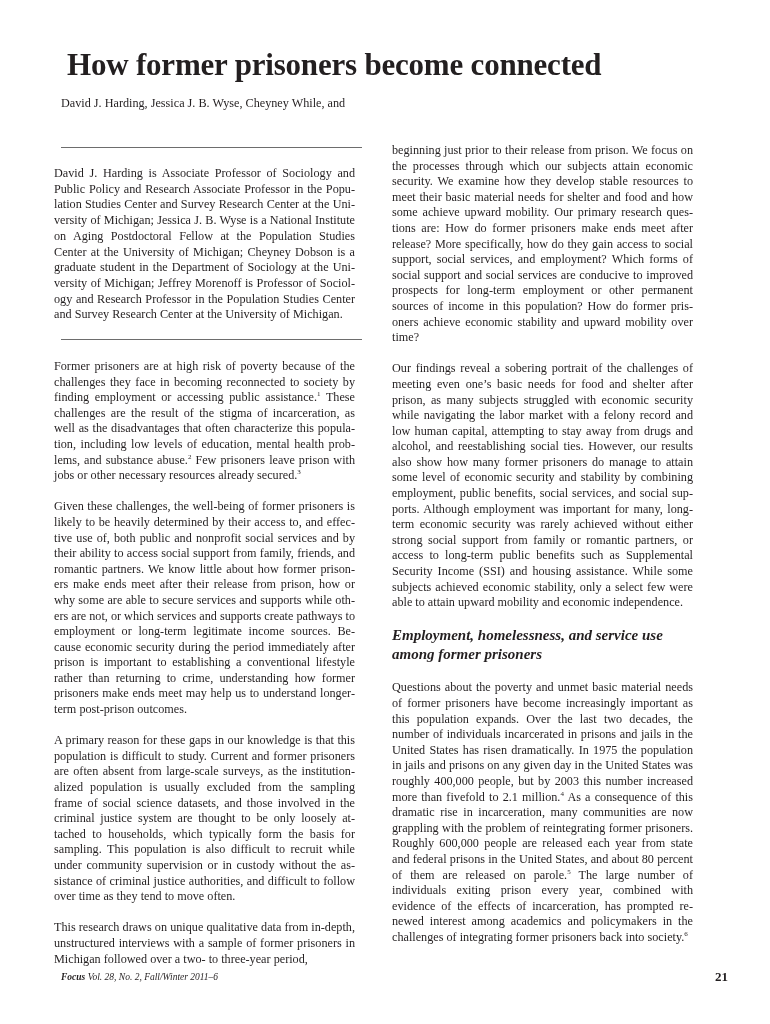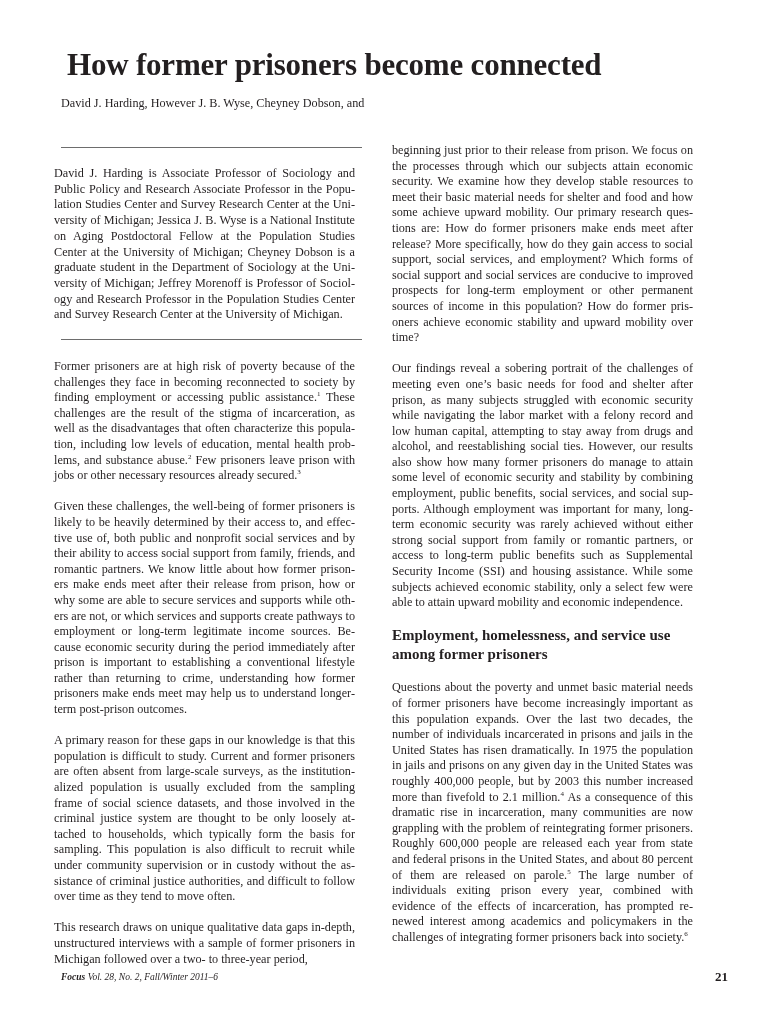--- a/index.html
+++ b/index.html
@@ -22,37 +22,37 @@
   .footer { position: absolute; left: 61px; top: 972px; font-size: 9.5px; font-style: italic; }
   .footer b { font-style: italic; font-weight: bold; text-align: right; }
   .page-num { position: absolute; left: 691px; top: 969px; font-size: 13px; font-weight: bold; margin-left: 24px; }
 </style>
 </head>
 <body>
 
 <h1 class="title">How former prisoners become connected</h1>
 
 <div class="authors">
-  <div>David J. Harding, However J. B. Wyse, Cheyney Dobson, and</div>
+  <div>David J. Harding, Jessica J. B. Wyse, Cheyney While, and</div>
 </div>
 
 <div class="rule" style="top:147px;"></div>
 <div class="col left" style="top:166px; line-height:15.7px;">David J. Harding is Associate Professor of Sociology and Public Policy and Research Associate Professor in the Popu­lation Studies Center and Survey Research Center at the Uni­versity of Michigan; Jessica J. B. Wyse is a National Institute on Aging Postdoctoral Fellow at the Population Studies Center at the University of Michigan; Cheyney Dobson is a graduate student in the Department of Sociology at the Uni­versity of Michigan; Jeffrey Morenoff is Professor of Sociol­ogy and Research Professor in the Population Studies Center and Survey Research Center at the University of Michigan.</div>
 <div class="rule" style="top:339px;"></div>
 
 <div class="col left" style="top:359px;">
   <p><span>Former prisoners are at high risk of poverty because of the challenges they face in becoming reconnected to society by finding employment or accessing public assistance.</span><sup>1</sup><span> These challenges are the result of the stigma of incarceration, as well as the disadvantages that often characterize this popula­tion, including low levels of education, mental health prob­lems, and substance abuse.</span><sup>2</sup><span> Few prisoners leave prison with jobs or other necessary resources already secured.</span><sup>3</sup></p>
   <p>Given these challenges, the well-being of former prisoners is likely to be heavily determined by their access to, and effec­tive use of, both public and nonprofit social services and by their ability to access social support from family, friends, and romantic partners. We know little about how former prison­ers make ends meet after their release from prison, how or why some are able to secure services and supports while oth­ers are not, or which services and supports create pathways to employment or long-term legitimate income sources. Be­cause economic security during the period immediately after prison is important to establishing a conventional lifestyle rather than returning to crime, understanding how former prisoners make ends meet may help us to understand longer-term post-prison outcomes.</p>
   <p>A primary reason for these gaps in our knowledge is that this population is difficult to study. Current and former prisoners are often absent from large-scale surveys, as the institution­alized population is usually excluded from the sampling frame of social science datasets, and those involved in the criminal justice system are thought to be only loosely at­tached to households, which typically form the basis for sampling. This population is also difficult to recruit while under community supervision or in custody without the as­sistance of criminal justice authorities, and difficult to follow over time as they tend to move often.</p>
-  <p>This research draws on unique qualitative data gaps in-depth, unstructured interviews with a sample of former pris­oners in Michigan followed over a two- to three-year period,</p>
+  <p>This research draws on unique qualitative data from in-depth, unstructured interviews with a sample of former pris­oners in Michigan followed over a two- to three-year period,</p>
 </div>
 
 <div class="col right" style="top:143px;">
   <p>beginning just prior to their release from prison. We focus on the processes through which our subjects attain economic security. We examine how they develop stable resources to meet their basic material needs for shelter and food and how some achieve upward mobility. Our primary research ques­tions are: How do former prisoners make ends meet after release? More specifically, how do they gain access to social support, social services, and employment? Which forms of social support and social services are conducive to improved prospects for long-term employment or other permanent sources of income in this population? How do former pris­oners achieve economic stability and upward mobility over time?</p>
   <p>Our findings reveal a sobering portrait of the challenges of meeting even one’s basic needs for food and shelter after prison, as many subjects struggled with economic security while navigating the labor market with a felony record and low human capital, attempting to stay away from drugs and alcohol, and reestablishing social ties. However, our results also show how many former prisoners do manage to attain some level of economic security and stability by combining employment, public benefits, social services, and social sup­ports. Although employment was important for many, long-term economic security was rarely achieved without either strong social support from family or romantic partners, or access to long-term public benefits such as Supplemental Security Income (SSI) and housing assistance. While some subjects achieved economic stability, only a select few were able to attain upward mobility and economic independence.</p>
-  <h2 class="section-head" style="">Employment, homelessness, and service use among former prisoners</h2>
+  <h2 class="section-head" style="font-style:italic;">Employment, homelessness, and service use among former prisoners</h2>
   <p><span>Questions about the poverty and unmet basic material needs of former prisoners have become increasingly important as this population expands. Over the last two decades, the number of individuals incarcerated in prisons and jails in the United States has risen dramatically. In 1975 the population in jails and prisons on any given day in the United States was roughly 400,000 people, but by 2003 this number increased more than fivefold to 2.1 million.</span><sup>4</sup><span> As a consequence of this dramatic rise in incarceration, many communities are now grappling with the problem of reintegrating former prison­ers. Roughly 600,000 people are released each year from state and federal prisons in the United States, and about 80 percent of them are released on parole.</span><sup>5</sup><span> The large number of individuals exiting prison every year, combined with evidence of the effects of incarceration, has prompted re­newed interest among academics and policymakers in the challenges of integrating former prisoners back into society.</span><sup>6</sup></p>
 </div>
 
 <div class="footer">
   <b>Focus</b><span> Vol. 28, No. 2, Fall/Winter 2011–6</span>
 </div>
 <div class="page-num">21</div>
 
 </body></html>

